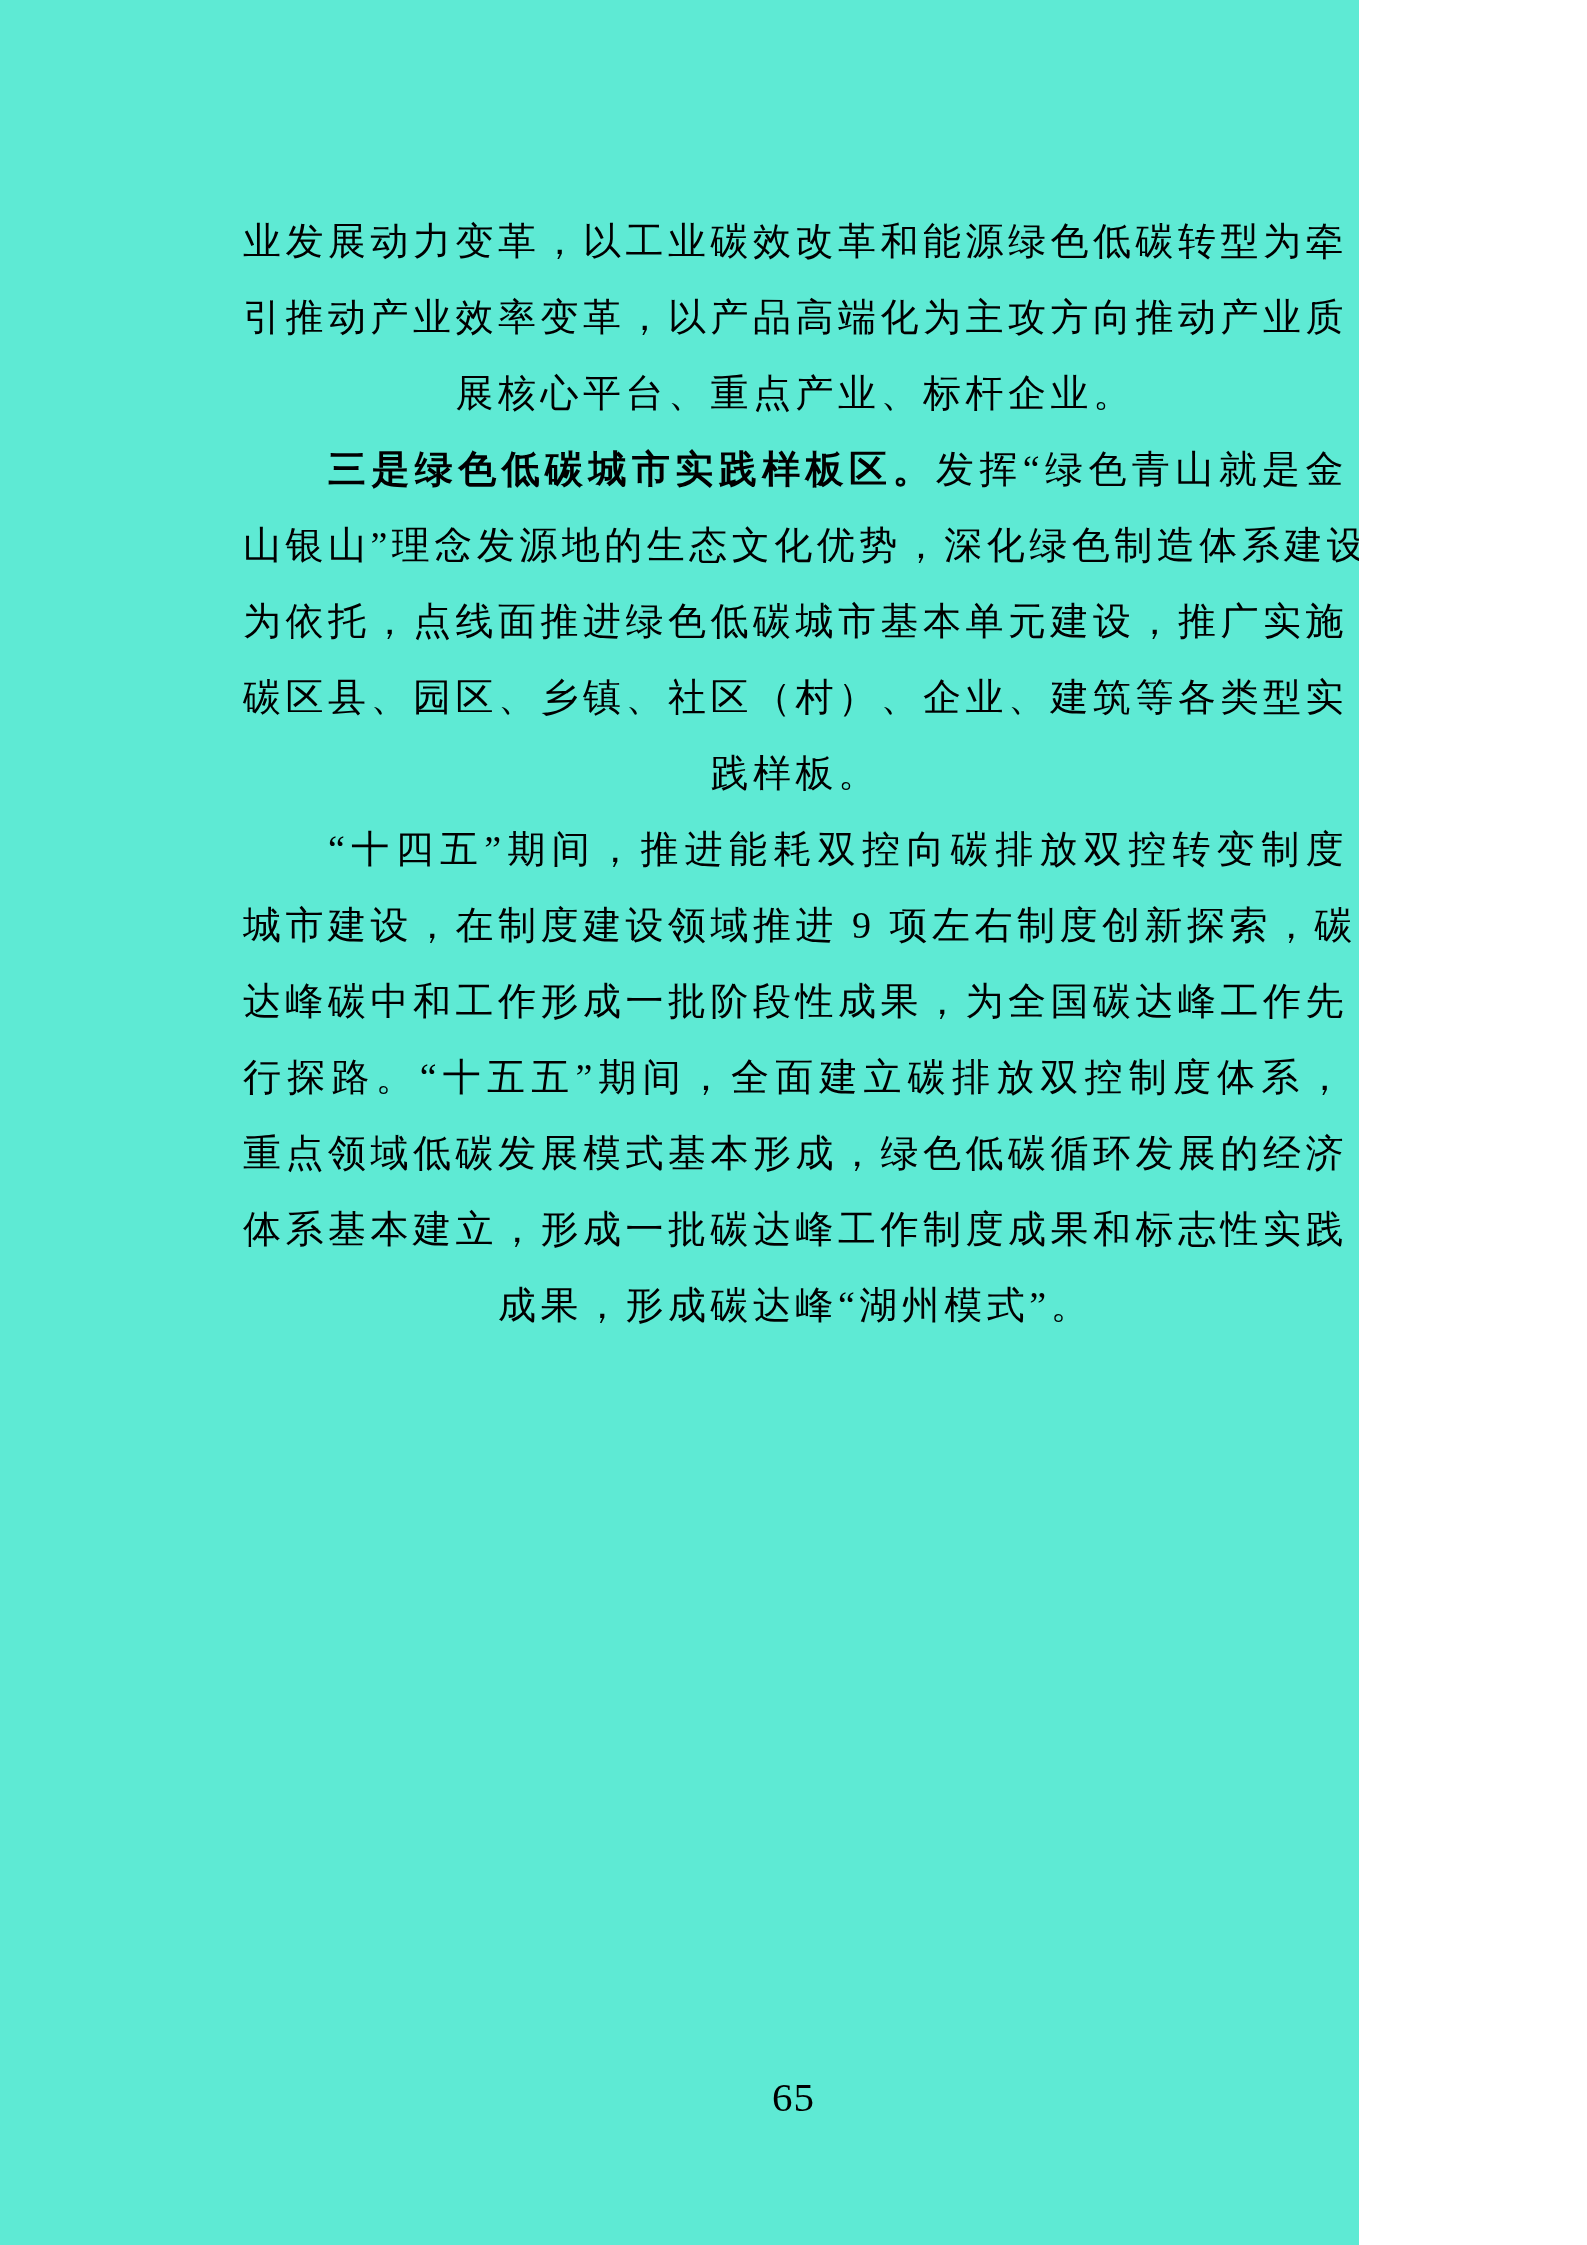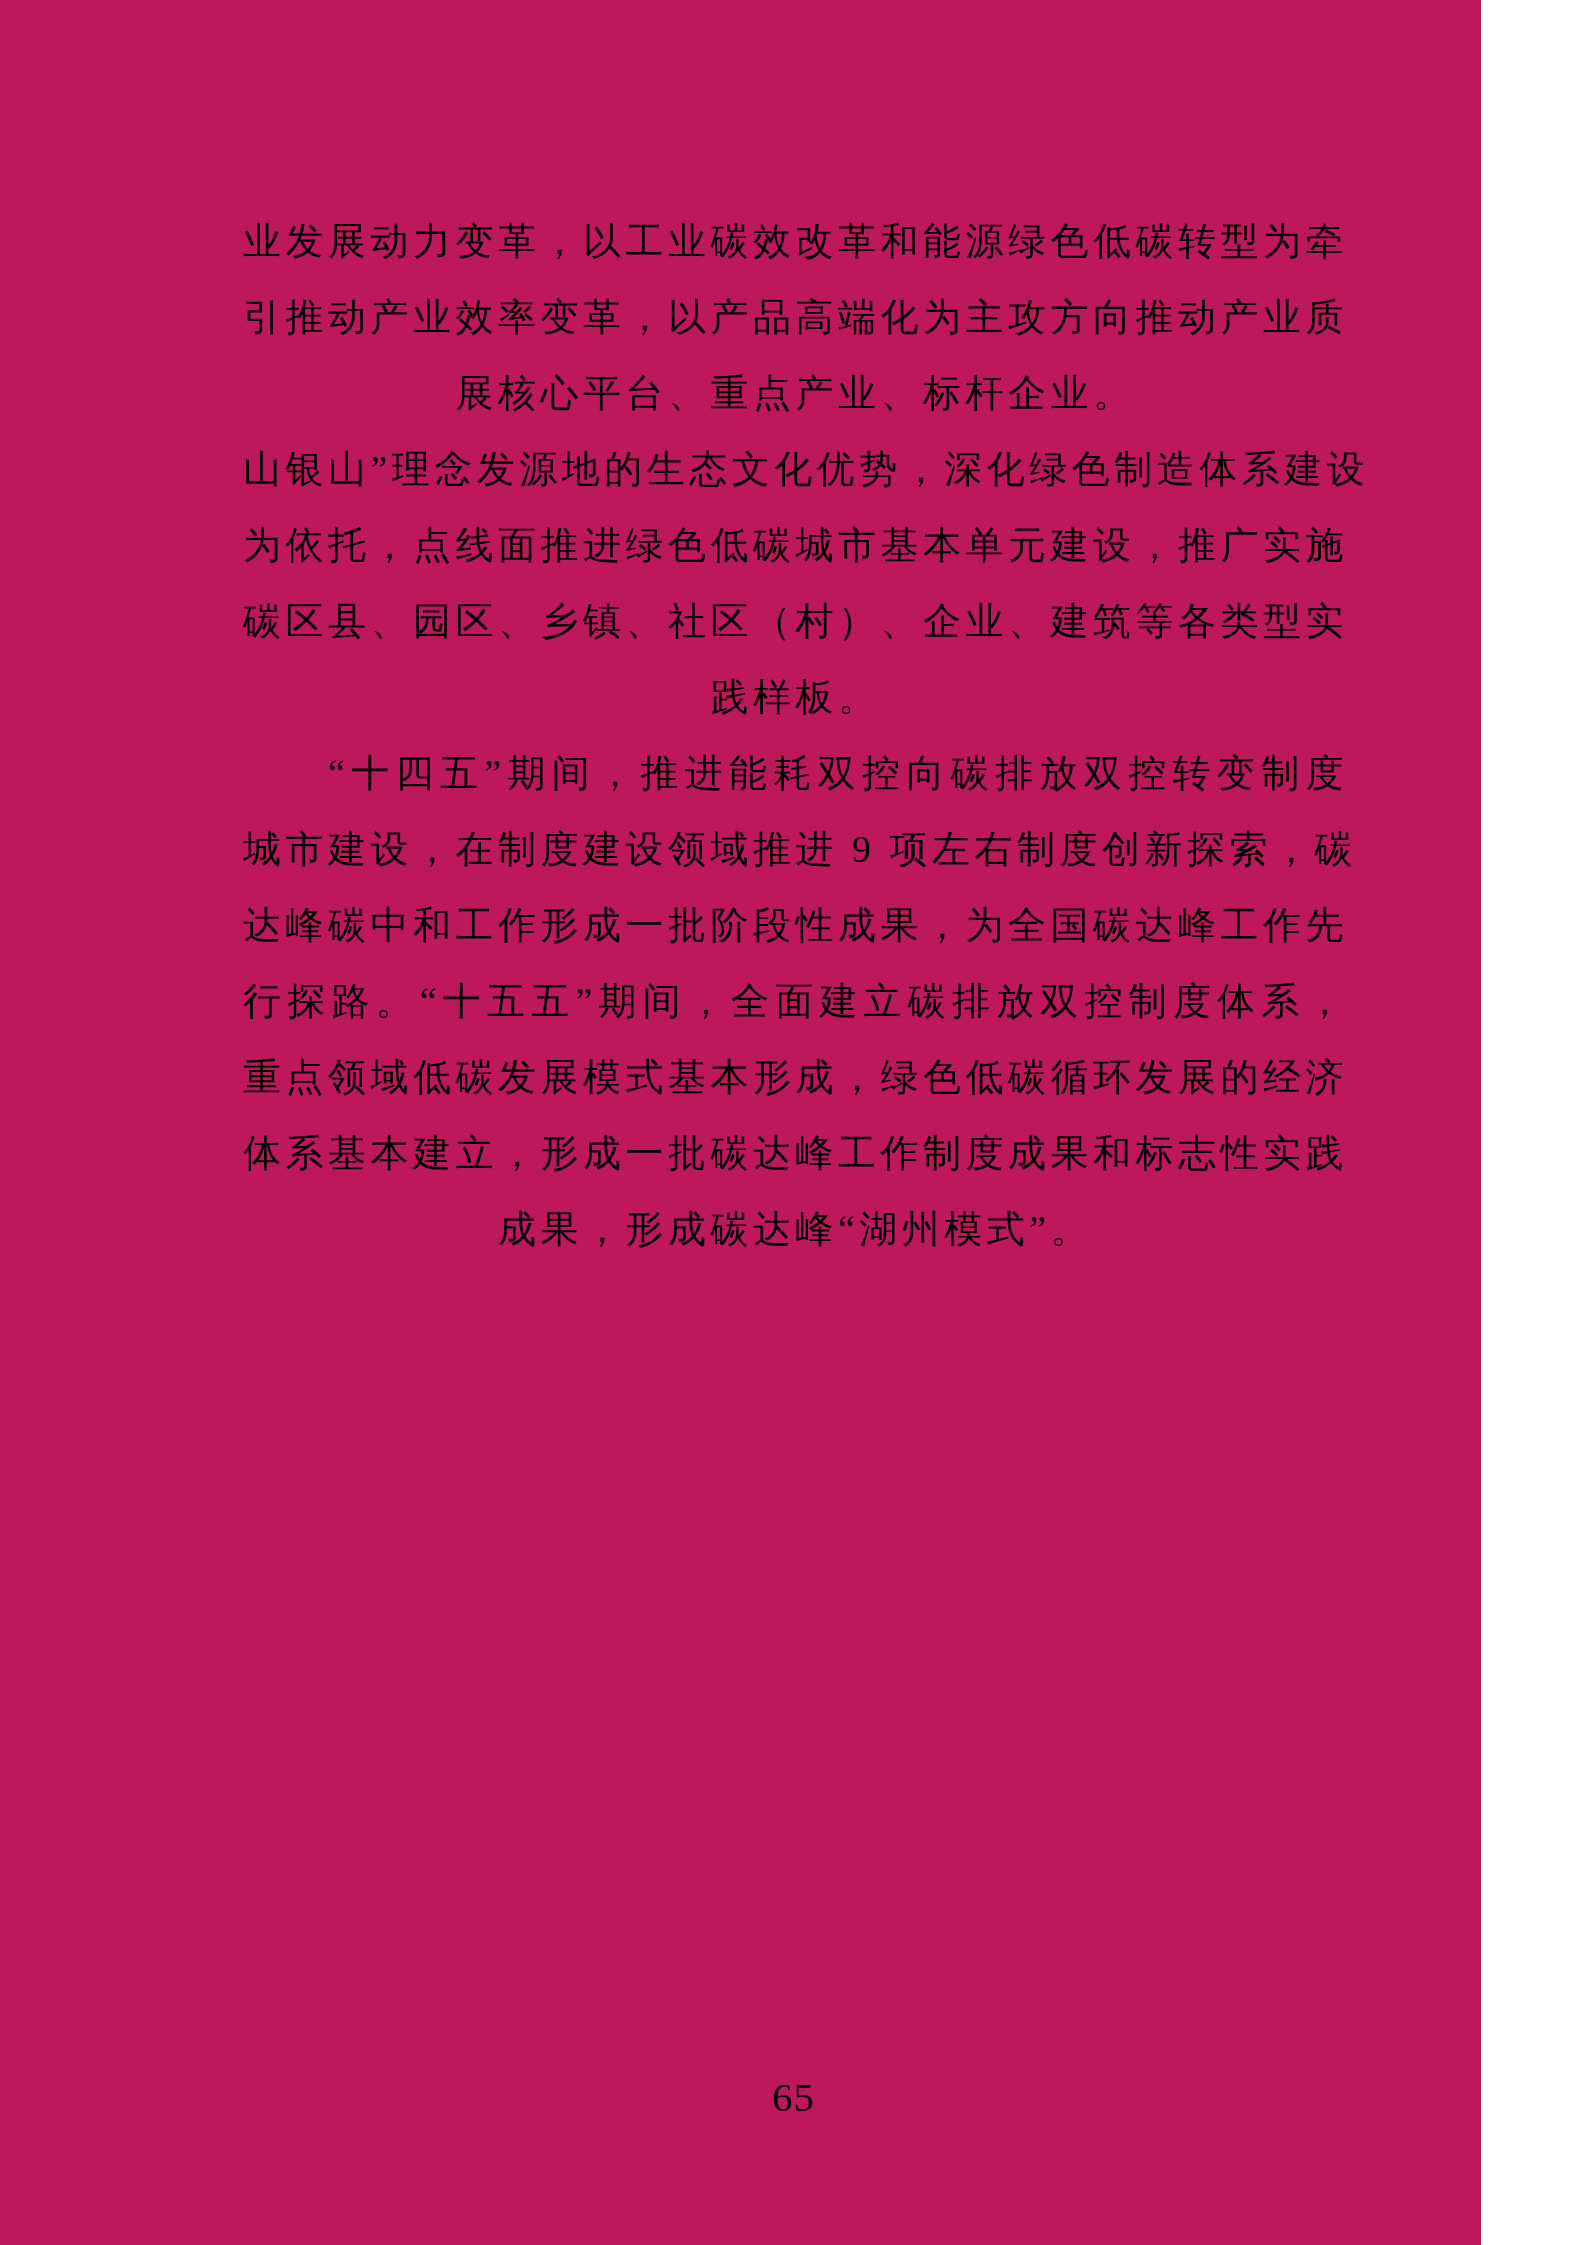--- a/index.html
+++ b/index.html
@@ -2,23 +2,23 @@
 <html><head>
 <meta charset="utf-8">
 <style>
   html, body {
     margin: 0;
     padding: 0;
     background: #ffffff;
   }
   .page {
     position: relative;
-    width: 1481px;
+    width: 1359px;
     height: 2245px;
-    background: #be185d;
+    background: #5eead4;
     overflow: hidden;
     font-family: "Liberation Serif", "DejaVu Serif", serif;
     color: #000000;
   }
   .text-block {
     position: absolute;
     left: 243px;
     top: 203px;
     width: 1105px;
   }
@@ -56,20 +56,21 @@
 </head>
 <body>
 
 <div class="page">
   <div class="text-block">
 
     <div class="line j">业发展动力变革，以工业碳效改革和能源绿色低碳转型为牵</div>
     <div class="line j">引推动产业效率变革，以产品高端化为主攻方向推动产业质</div>
     <div class="line">展核心平台、重点产业、标杆企业。</div>
 
+    <div class="line j indent"><b>三是绿色低碳城市实践样板区。</b><span>发挥“绿色青山就是金</span></div>
     <div class="line j">山银山”理念发源地的生态文化优势，深化绿色制造体系建设</div>
     <div class="line j">为依托，点线面推进绿色低碳城市基本单元建设，推广实施</div>
     <div class="line j">碳区县、园区、乡镇、社区（村）、企业、建筑等各类型实</div>
     <div class="line">践样板。</div>
 
 
     <div class="line j indent">“十四五”期间，推进能耗双控向碳排放双控转变制度</div>
     <div class="line j">城市建设，在制度建设领域推进 9 项左右制度创新探索，碳</div>
     <div class="line j">达峰碳中和工作形成一批阶段性成果，为全国碳达峰工作先</div>
     <div class="line j">行探路。“十五五”期间，全面建立碳排放双控制度体系，</div>

